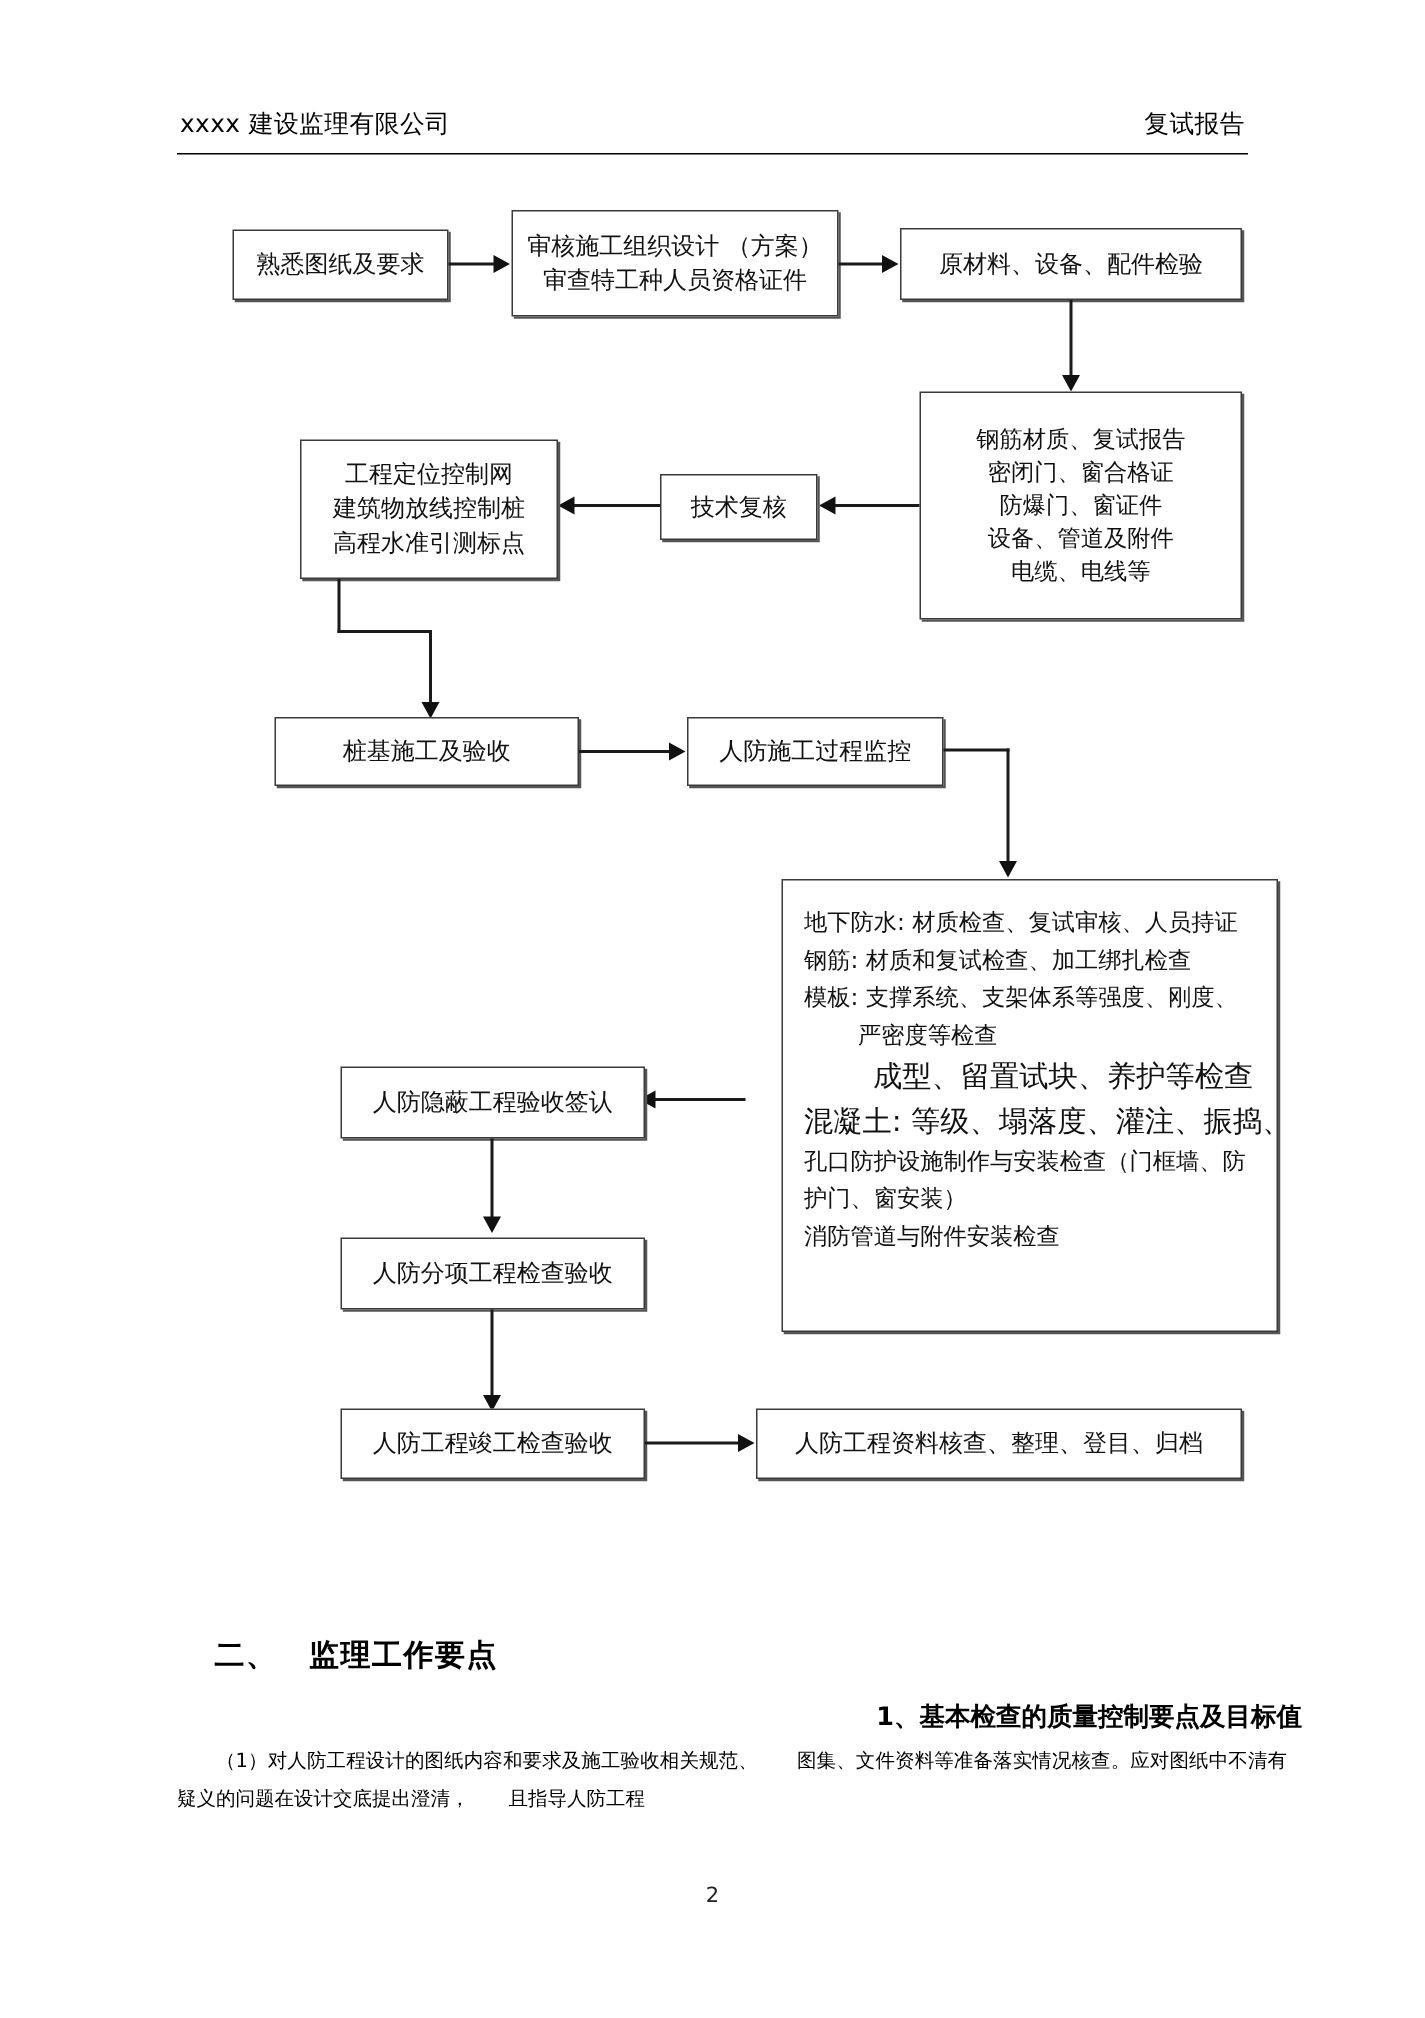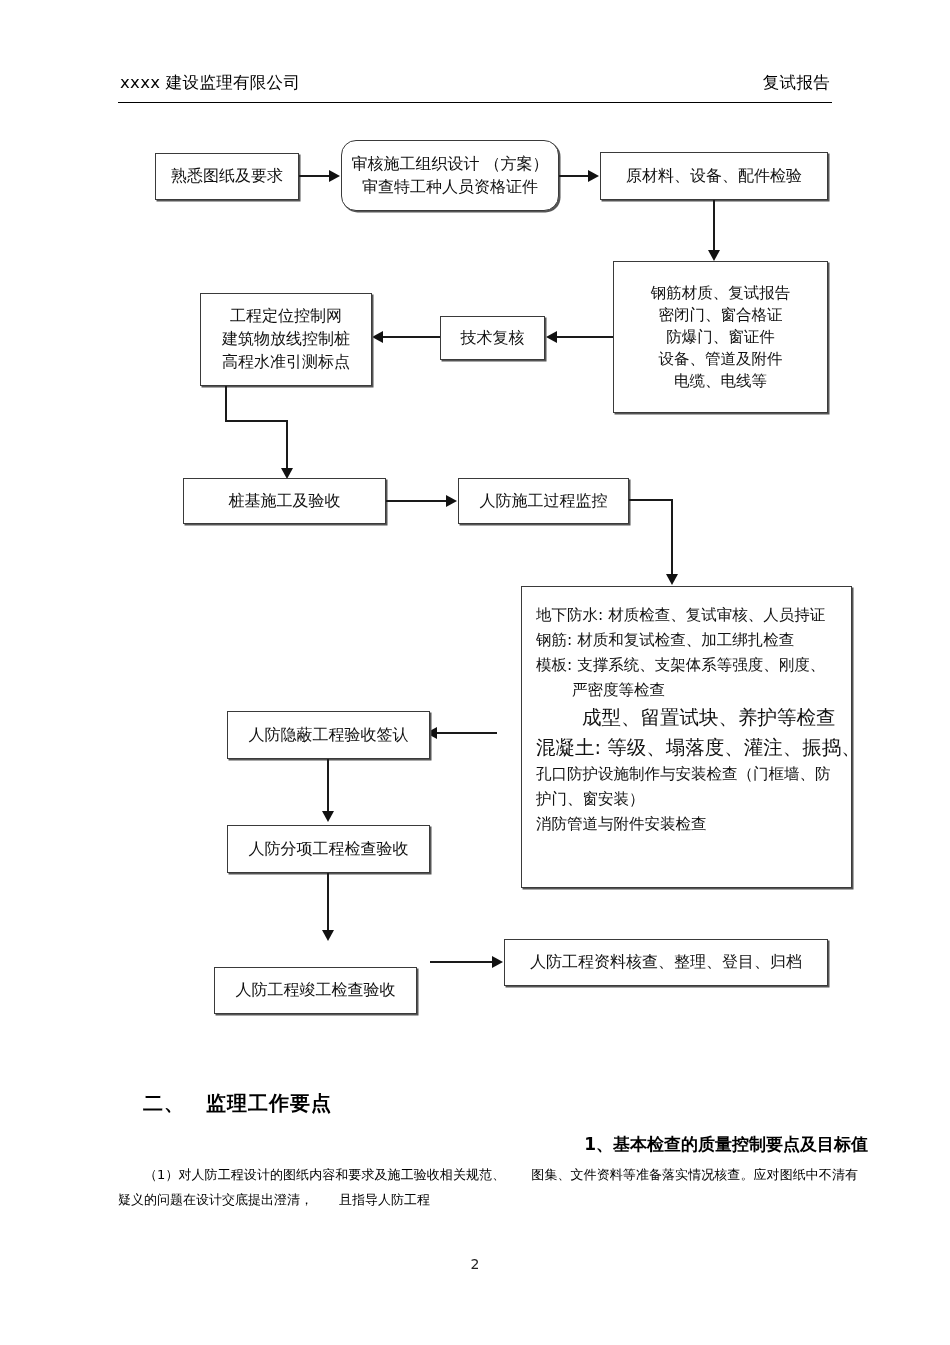--- a/index.html
+++ b/index.html
@@ -157,21 +157,21 @@
 
   <div>
 
     <div class="fbox" style="left:155px; top:153px; width:144px; height:47px;">
       <span class="ln">熟悉图纸及要求</span>
     </div>
 
     <div class="seg h" style="left:299px; top:175px; width:31px;"></div>
     <div class="arrow right" style="left:329px; top:169.5px;"></div>
 
-    <div class="fbox" style="left:341px; top:140px; width:218px; height:71px;border-radius:15px;">
+    <div class="fbox" style="left:341px; top:140px; width:218px; height:71px;">
       <span class="ln">审核施工组织设计  （方案）</span>
       <span class="ln">审查特工种人员资格证件</span>
     </div>
 
     <div class="seg h" style="left:559px; top:175px; width:30px;"></div>
     <div class="arrow right" style="left:588px; top:169.5px;"></div>
 
     <div class="fbox" style="left:600px; top:152px; width:228px; height:48px;">
       <span class="ln">原材料、设备、配件检验</span>
     </div>
@@ -244,21 +244,21 @@
     <div class="seg v" style="left:327px; top:759px; height:56px;"></div>
     <div class="arrow down" style="left:321.5px; top:811px;"></div>
 
     <div class="fbox" style="left:227px; top:825px; width:203px; height:48px;">
       <span class="ln">人防分项工程检查验收</span>
     </div>
 
     <div class="seg v" style="left:327px; top:873px; height:62px;"></div>
     <div class="arrow down" style="left:321.5px; top:930px;"></div>
 
-    <div class="fbox" style="left:214px; top:939px; width:203px; height:47px;margin-top:28px;">
+    <div class="fbox" style="left:227px; top:939px; width:203px; height:47px;">
       <span class="ln">人防工程竣工检查验收</span>
     </div>
 
     <div class="seg h" style="left:430px; top:961px; width:63px;"></div>
     <div class="arrow right" style="left:492px; top:955.5px;"></div>
 
     <div class="fbox" style="left:504px; top:939px; width:324px; height:47px;">
       <span class="ln">人防工程资料核查、整理、登目、归档</span>
     </div>
 

